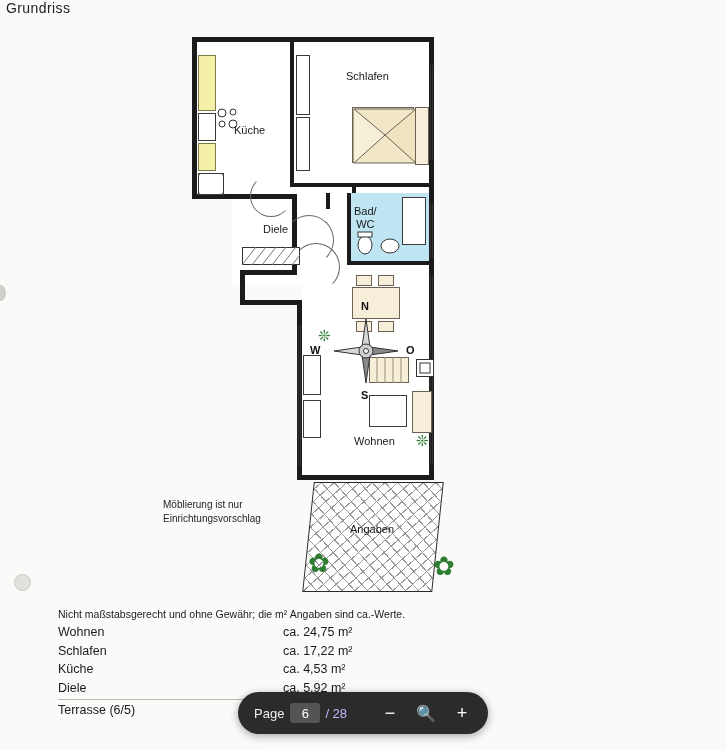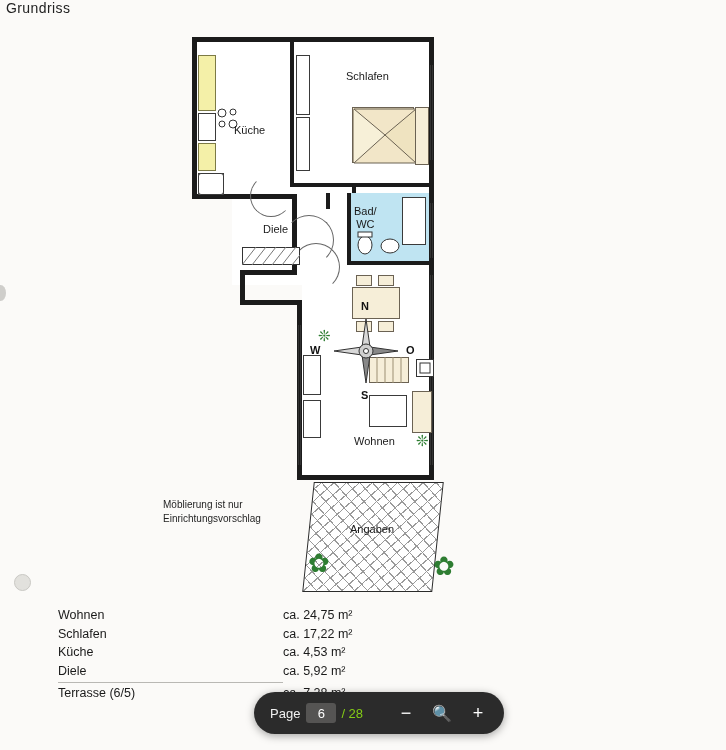--- a/index.html
+++ b/index.html
@@ -183,21 +183,21 @@
   }
   .areas-row .val {
     font-size: 12.5px;
   }
   .areas-row.last .name { border-top: 1px solid #b9b8b4; padding-top: 3px; }
   .areas-row.last .val { border-top: 1px solid transparent; padding-top: 3px; }
 
   
   .toolbar {
     position: absolute;
-    left: 254px;
+    left: 238px;
     top: 692px;
     width: 250px;
     height: 42px;
     background: #2b2b2b;
     border-radius: 21px;
     display: flex;
     align-items: center;
     color: #ffffff;
     box-shadow: 0 2px 8px rgba(0,0,0,0.35);
   }
@@ -215,21 +215,21 @@
     display: flex;
     align-items: center;
     justify-content: center;
     font-size: 13px;
     padding: 0 5px;
     color: #ffffff;
   }
   .toolbar .page-of {
     font-size: 13px;
     margin-left: 5px;
-    color: #84cc16;
+    color: #c4b5fd;
   }
   .toolbar .divider {
     flex: 1;
   }
   .toolbar .tb-btn {
     width: 32px;
     height: 32px;
     display: flex;
     align-items: center;
     justify-content: center;
@@ -384,20 +384,21 @@
         <span class="lbl" style="left:78px; top:31px;">O</span>
         <span class="lbl" style="left:33px; top:76px;">S</span>
         <span class="lbl" style="left:-18px; top:31px;">W</span>
       </div>
     </div>
 
     <div class="note">Möblierung ist nur
 Einrichtungsvorschlag</div>
 
     <div class="areas">
+      <div class="disclaimer">Nicht maßstabsgerecht und ohne Gewähr; die m² Angaben sind ca.-Werte.</div>
 
       <div class="areas-row">
         <div class="name">Wohnen</div>
         <div class="val">ca. 24,75 m²</div>
       </div>
       <div class="areas-row">
         <div class="name">Schlafen</div>
         <div class="val">ca. 17,22 m²</div>
       </div>
       <div class="areas-row">

